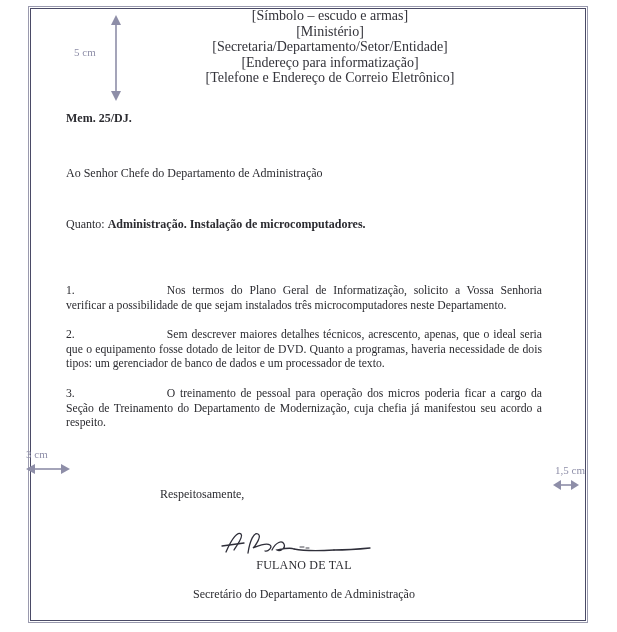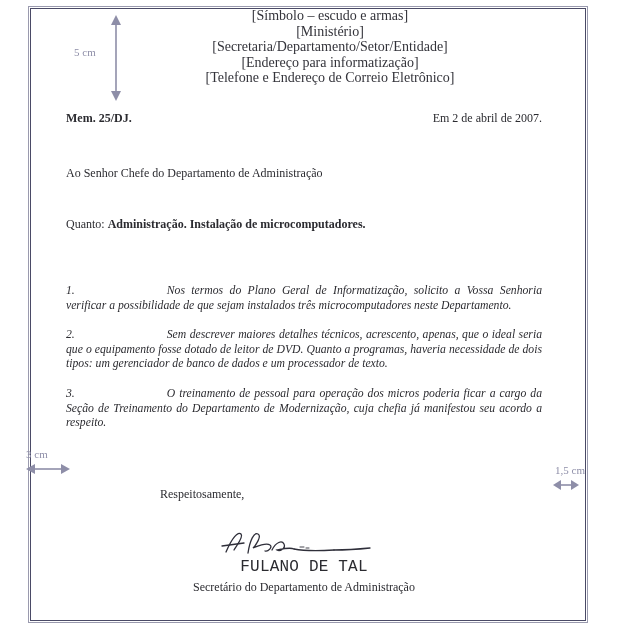--- a/index.html
+++ b/index.html
@@ -77,21 +77,20 @@
     left: 66px;
     top: 284px;
     width: 476px;
     font-size: 11.7px;
   }
   .para {
     text-align: justify;
     line-height: 14.6px;
     margin: 0 0 15px 0;
     text-indent: 0;
-    font-style: italic;
   }
   .para .num { display: inline-block; }
   .para .gap { display: inline-block; width: 92px; }
 
   #closing {
     position: absolute;
     left: 160px;
     top: 487px;
     font-size: 12px;
   }
@@ -102,27 +101,26 @@
     left: 66px;
     top: 528px;
     width: 476px;
     text-align: center;
   }
   #signature-mark {
     height: 30px;
     line-height: 0;
   }
   #signer-name {
-    font-size: 16px;
+    font-size: 12px;
     letter-spacing: 0.2px;
-    font-family: Liberation Mono, monospace;
   }
   #signer-role {
     font-size: 12px;
-    margin-top: 4px;
+    margin-top: 14px;
   }
 
   
   .annot-label {
     position: absolute;
     color: #8e8ea8;
     font-size: 11px;
     white-space: nowrap;
     font-family: Liberation Serif, serif;
   }
@@ -145,21 +143,20 @@
 <div id="letterhead">
   <div>[Símbolo – escudo e armas]</div>
   <div>[Ministério]</div>
   <div>[Secretaria/Departamento/Setor/Entidade]</div>
   <div>[Endereço para informatização]</div>
   <div>[Telefone e Endereço de Correio Eletrônico]</div>
 </div>
 
 <div id="memo-line">
   <span id="memo-number">Mem. 25/DJ.</span>
-  <span id="memo-date">Em 2 de abril de 2007.</span>
 </div>
 
 <div id="addressee">Ao Senhor Chefe do Departamento de Administração</div>
 
 <div id="subject-line">
   <span>Quanto:</span>
   <span id="subject-value">Administração. Instalação de microcomputadores.</span>
 </div>
 
 <div id="body-text">

